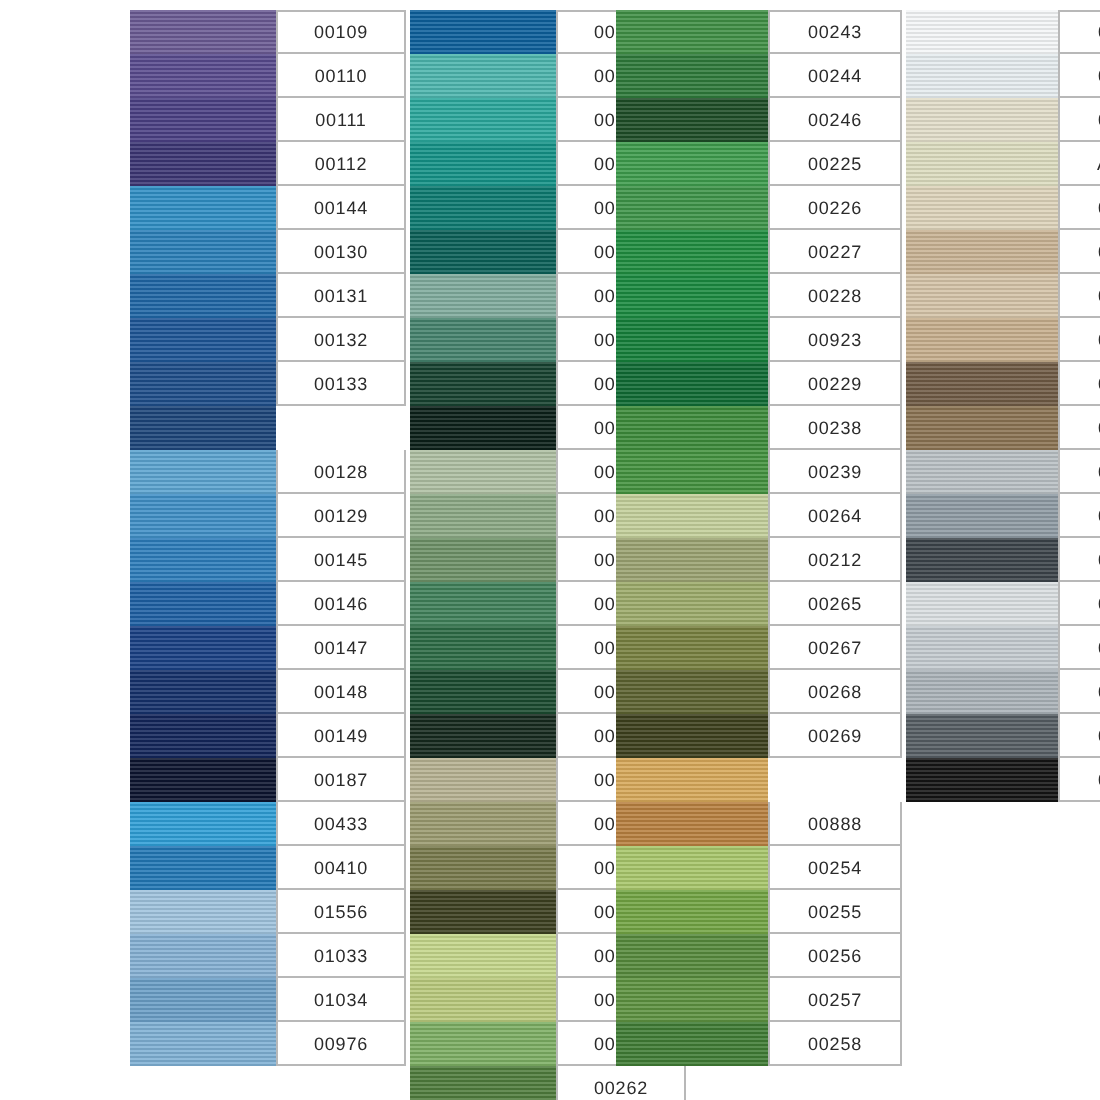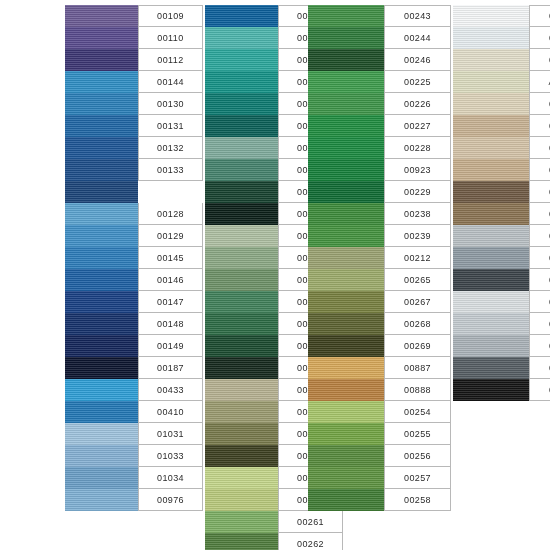--- a/index.html
+++ b/index.html
@@ -100,20 +100,26 @@
           </div>
           <div class="code-cell">00109</div>
         </div>
         <div class="swatch-row">
           <div class="swatch" style="background: rgb(88, 74, 141);">
             <div class="thread"></div>
           </div>
           <div class="code-cell">00110</div>
         </div>
         <div class="swatch-row">
+          <div class="swatch" style="background: rgb(74, 63, 131);">
+            <div class="thread"></div>
+          </div>
+          <div class="code-cell">00111</div>
+        </div>
+        <div class="swatch-row">
           <div class="swatch" style="background: rgb(59, 53, 115);">
             <div class="thread"></div>
           </div>
           <div class="code-cell">00112</div>
         </div>
         <div class="swatch-row">
           <div class="swatch" style="background: rgb(47, 142, 196);">
             <div class="thread"></div>
           </div>
           <div class="code-cell">00144</div>
@@ -204,21 +210,21 @@
         <div class="swatch-row">
           <div class="swatch" style="background: rgb(34, 119, 181);">
             <div class="thread"></div>
           </div>
           <div class="code-cell">00410</div>
         </div>
         <div class="swatch-row">
           <div class="swatch" style="background: rgb(159, 195, 221);">
             <div class="thread"></div>
           </div>
-          <div class="code-cell">01031</div>
+          <div class="code-cell">01556</div>
         </div>
         <div class="swatch-row">
           <div class="swatch" style="background: rgb(133, 176, 211);">
             <div class="thread"></div>
           </div>
           <div class="code-cell">01033</div>
         </div>
         <div class="swatch-row">
           <div class="swatch" style="background: rgb(106, 158, 198);">
             <div class="thread"></div>
@@ -449,20 +455,26 @@
           </div>
           <div class="code-cell">00238</div>
         </div>
         <div class="swatch-row">
           <div class="swatch" style="background: rgb(67, 146, 62);">
             <div class="thread"></div>
           </div>
           <div class="code-cell">00239</div>
         </div>
         <div class="swatch-row">
+          <div class="swatch" style="background: rgb(195, 207, 154);">
+            <div class="thread"></div>
+          </div>
+          <div class="code-cell">00264</div>
+        </div>
+        <div class="swatch-row">
           <div class="swatch" style="background: rgb(154, 162, 113);">
             <div class="thread"></div>
           </div>
           <div class="code-cell">00212</div>
         </div>
         <div class="swatch-row">
           <div class="swatch" style="background: rgb(156, 171, 106);">
             <div class="thread"></div>
           </div>
           <div class="code-cell">00265</div>
@@ -482,21 +494,20 @@
         <div class="swatch-row">
           <div class="swatch" style="background: rgb(60, 63, 28);">
             <div class="thread"></div>
           </div>
           <div class="code-cell">00269</div>
         </div>
         <div class="swatch-row">
           <div class="swatch" style="background: rgb(215, 168, 89);">
             <div class="thread"></div>
           </div>
-          <div class="code-cell">00887</div>
         </div>
         <div class="swatch-row">
           <div class="swatch" style="background: rgb(184, 128, 63);">
             <div class="thread"></div>
           </div>
           <div class="code-cell">00888</div>
         </div>
         <div class="swatch-row">
           <div class="swatch" style="background: rgb(167, 198, 106);">
             <div class="thread"></div>

